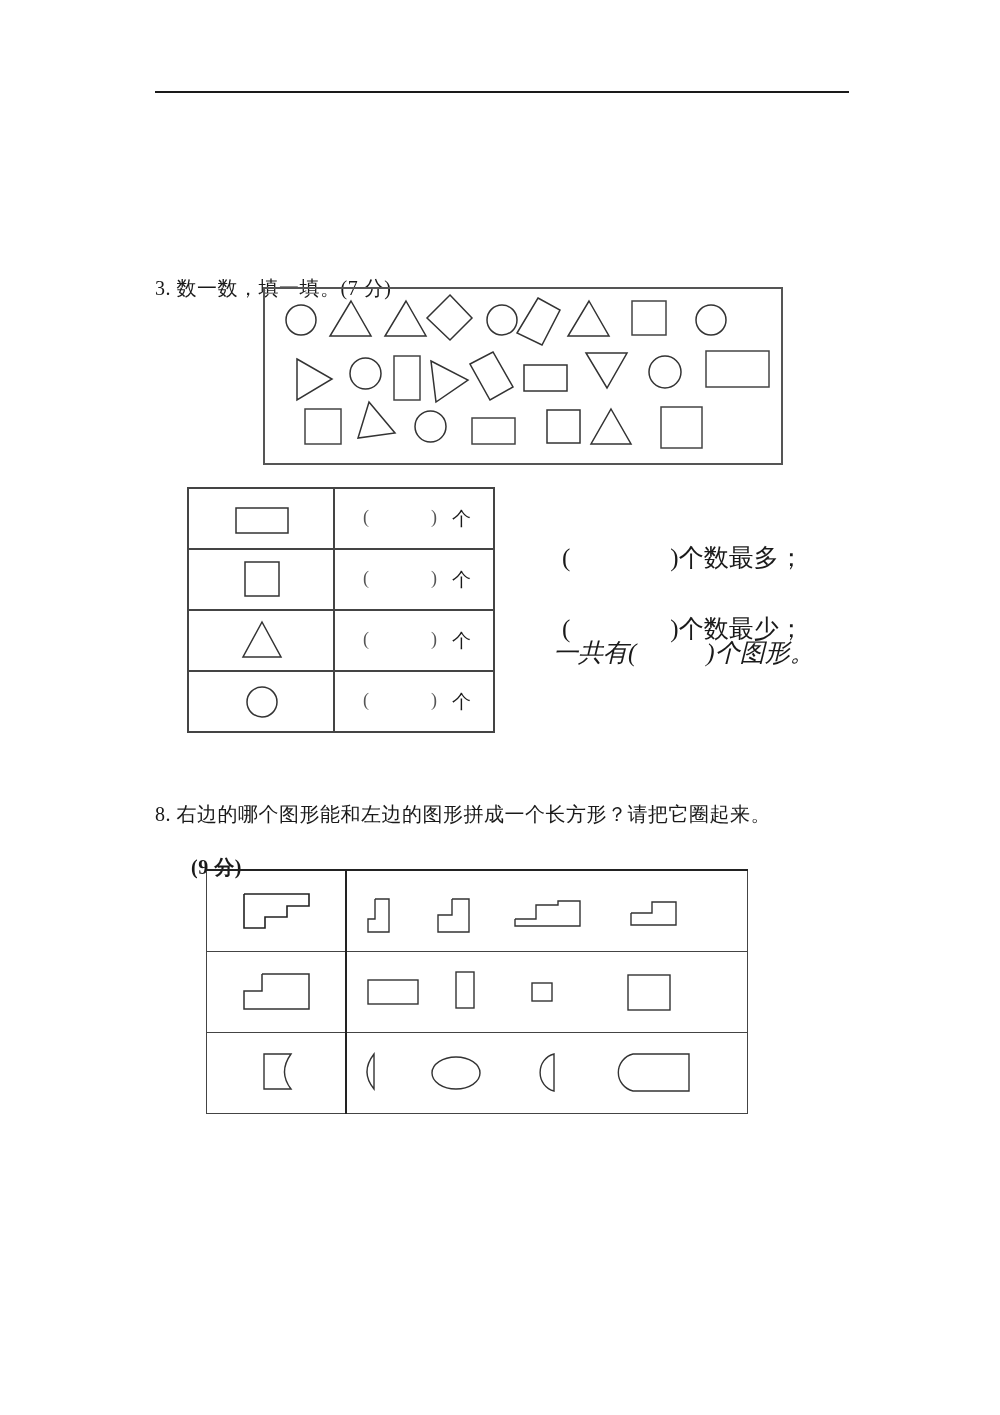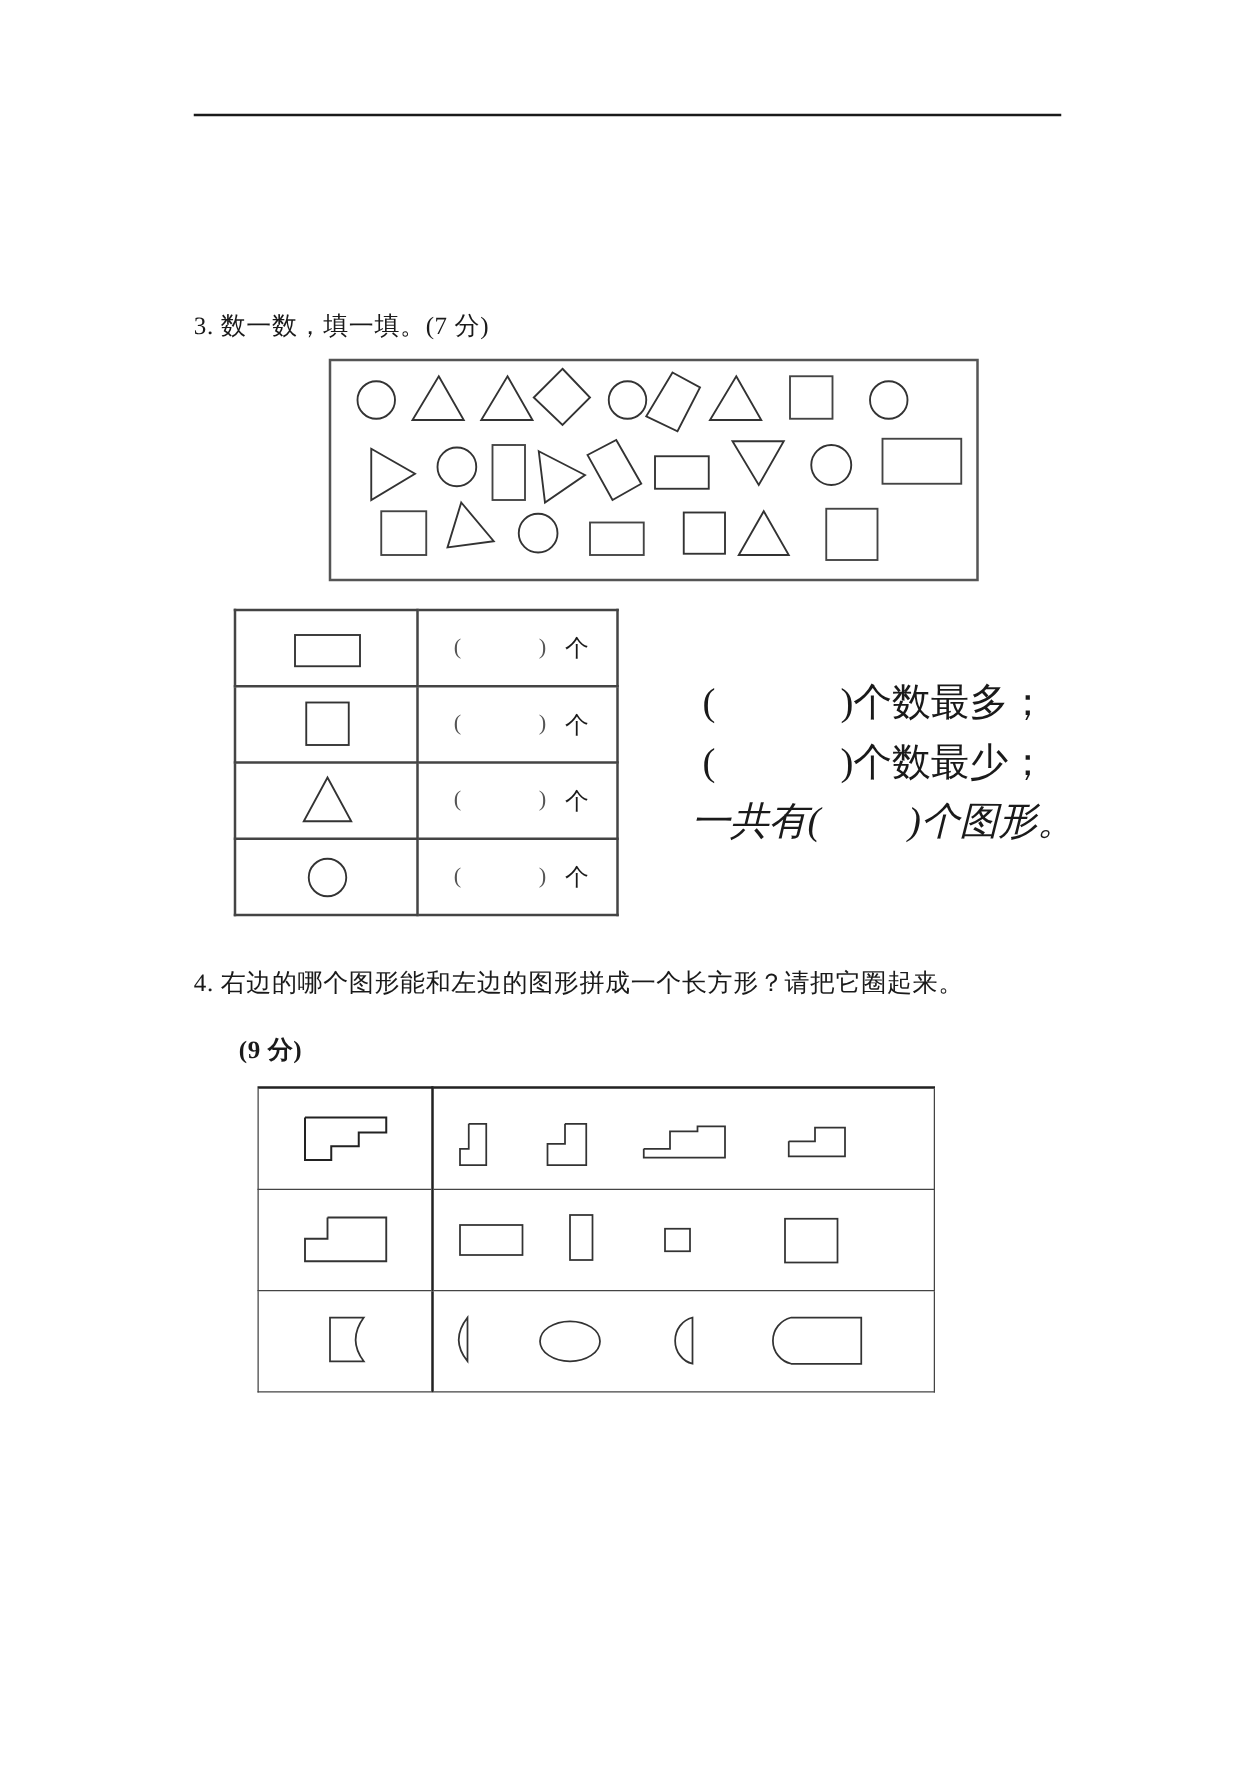--- a/index.html
+++ b/index.html
@@ -1,30 +1,30 @@
 <!DOCTYPE html>
 <html><head>
   <meta charset="utf-8">
   <style>
     html, body { margin: 0; padding: 0; background: #ffffff; }
     body { width: 1000px; height: 1415px; position: relative; overflow: hidden;
            font-family: "Liberation Serif", "DejaVu Serif", serif; color: #1a1a1a; }
     .abs { position: absolute; }
     .top-rule { left: 155px; top: 91px; width: 694px; height: 2px; background: #1a1a1a; }
-    .q-title { font-size: 20px; white-space: nowrap; letter-spacing: 0.5px; }
+    .q-title { font-size: 20px; white-space: nowrap; letter-spacing: 0.5px; margin-top: 28px; }
     .shapes-box { left: 263px; top: 287px; width: 520px; height: 178px; border: 2px solid #555; box-sizing: border-box; }
     svg.shape { position: absolute; overflow: visible; }
     .count-table { left: 187px; top: 487px; border-collapse: collapse; position: absolute; }
     .count-table td { border: 2px solid #444; padding: 0; height: 59px; }
     .count-table td.shape-cell { width: 144px; position: relative; }
     .count-table td.blank-cell { width: 158px; position: relative; font-size: 18px; }
     .paren-l { position: absolute; left: 28px; top: 18px; color: #555; }
     .paren-r { position: absolute; left: 96px; top: 18px; color: #555; }
     .unit { position: absolute; left: 117px; top: 17px; font-size: 19px; }
-    .stat-line { font-size: 31px; white-space: nowrap; }
+    .stat-line { font-size: 25px; white-space: nowrap; }
     .stat-line .gap { display: inline-block; }
     .piece-table { left: 206px; top: 869px; border-collapse: collapse; position: absolute; }
     .piece-table td { border: 1.5px solid #444; height: 80px; position: relative; padding: 0; }
     .piece-table td.left-col { width: 138px; border-right: 2px solid #222; }
     .piece-table td.right-col { width: 400px; }
     .piece-table tr:first-child td { border-top: 2px solid #222; }
   </style>
 </head>
 <body>
 
@@ -161,28 +161,28 @@
       <span class="paren-r">)</span>
       <span class="unit">个</span>
     </td>
   </tr>
 </tbody>
   </table>
 
 <div class="abs stat-line" style="left:562px; top:541px;">
   <span>(</span><span class="gap" style="width:100px"></span><span>)个数最多；</span>
 </div>
-<div class="abs stat-line" style="left:562px; top:589px;">
+<div class="abs stat-line" style="left:562px; top:612px;">
   <span>(</span><span class="gap" style="width:100px"></span><span>)个数最少；</span>
 </div>
 <div class="abs stat-line" style="left:553px; top:636px;font-style:italic;">
   <span>一共有(</span><span class="gap" style="width:70px"></span><span>)个图形。</span>
 </div>
 
-<div class="abs q-title" style="left:155px; top:773px;">4. 右边的哪个图形能和左边的图形拼成一个长方形？请把它圈起来。</div>
+<div class="abs q-title" style="left:155px; top:773px;">8. 右边的哪个图形能和左边的图形拼成一个长方形？请把它圈起来。</div>
 <div class="abs q-title" style="left:191px; top:826px;font-weight:bold;">(9 分)</div>
 
 <table class="piece-table">
   <tbody>
       <tr>
     <td class="left-col">
       <svg class="shape" style="left:36px;top:22px" width="68" height="36">
             <polyline points="1,1 66,1 66,13 44,13 44,24 22,24 22,35 1,35 1,1" fill="none" stroke="#222" stroke-width="1.6"></polyline>
           </svg>
     </td>

